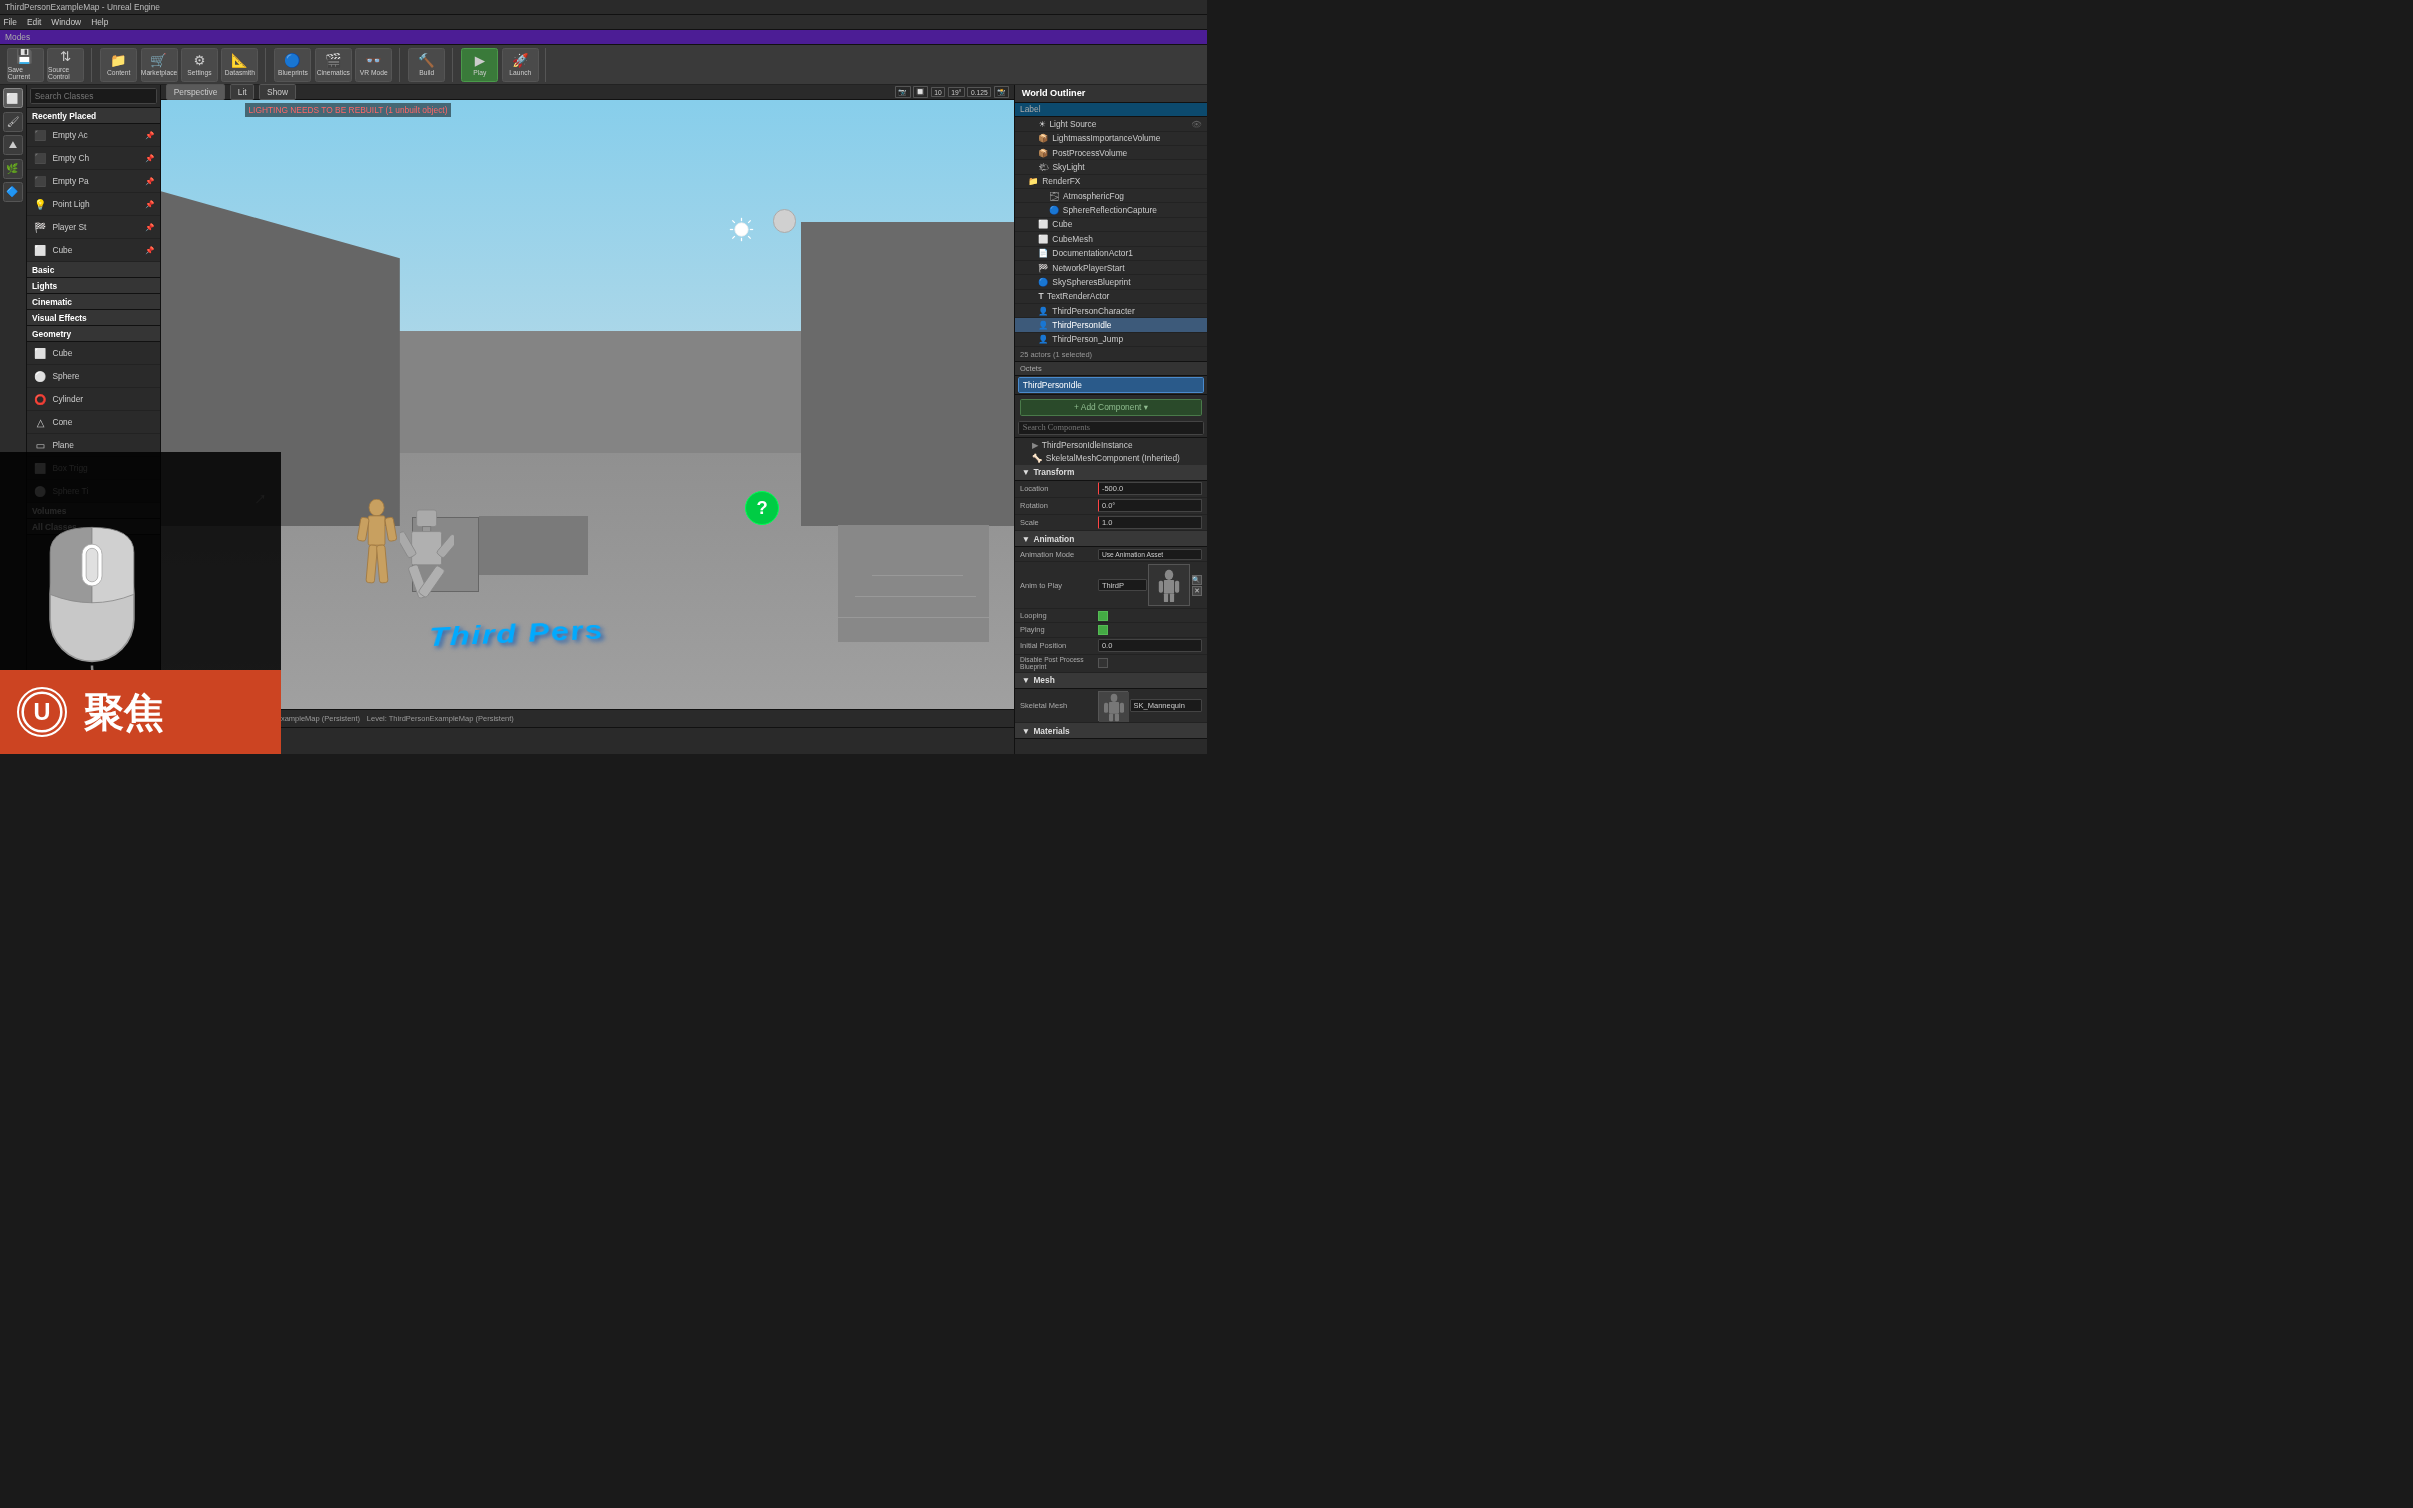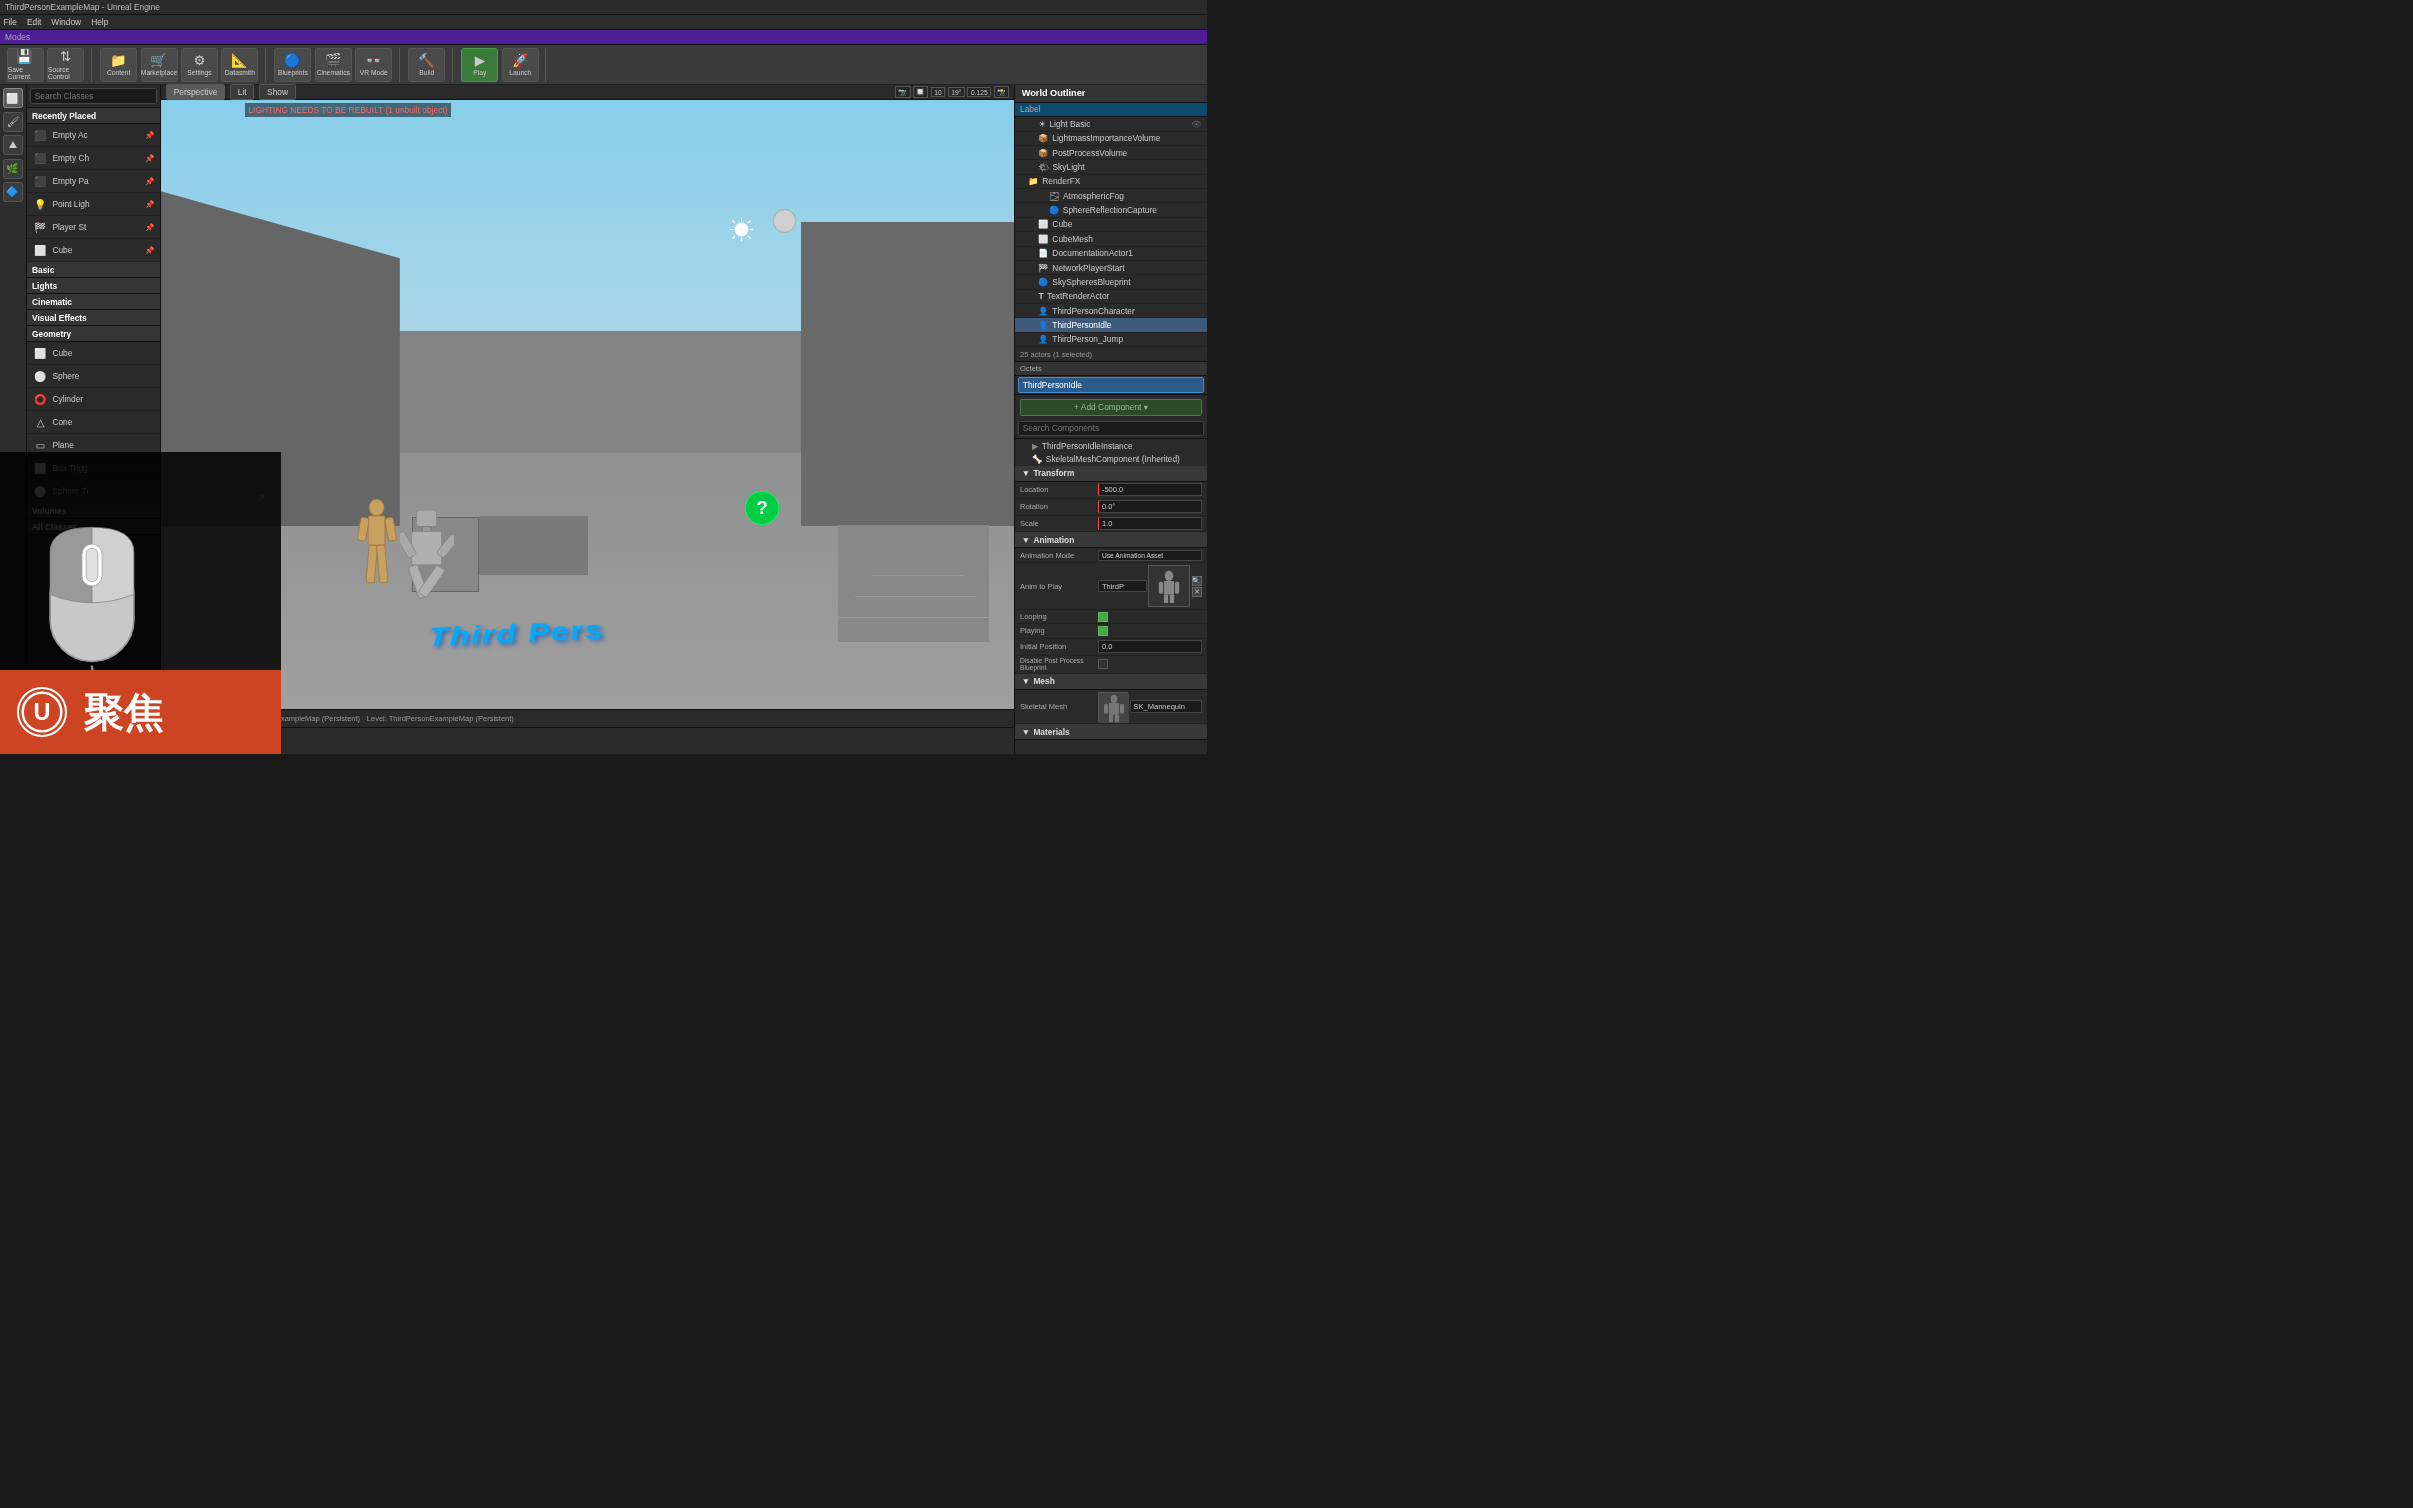--- a/index.html
+++ b/index.html
@@ -755,21 +755,21 @@
     <div id="right-panel-header">
       <span>World Outliner</span>
     </div>
 
     <div style="display:flex;align-items:center;padding:1.7px 5px;background:#0c4a6e;border-bottom:0.8px solid #111;font-size:8.4px;color:#aaa;">
       <span>Label</span>
     </div>
 
     <div class="outliner-item indented">
       <span>☀</span>
-      <span>Light Basic</span>
+      <span>Light Source</span>
       <span class="item-vis-icon">👁</span>
     </div>
     <div class="outliner-item indented">
       <span>📦</span>
       <span>LightmassImportanceVolume</span>
     </div>
     <div class="outliner-item indented">
       <span>📦</span>
       <span>PostProcessVolume</span>
     </div>
@@ -836,21 +836,21 @@
 
     <div style="padding:1.7px 3.4px;border-bottom:0.8px solid #111;">
       <input type="text" value="ThirdPersonIdle" style="width: 100%; background: rgb(42, 90, 138); border: 0.8px solid rgb(74, 138, 204); color: rgb(255, 255, 255); padding: 1.7px 3.4px; font-size: 8.4px; border-radius: 1.7px;">
     </div>
 
     <div class="add-component-btn">
       <span>+ Add Component ▾</span>
     </div>
 
     <div style="padding:1.7px 3.4px;border-bottom:0.8px solid #111;">
-      <input type="text" style="width: 100%; background: rgb(26, 26, 26); border: 0.8px solid rgb(68, 68, 68); color: rgb(204, 204, 204); padding: 1.7px 3.4px; font-size: 8.4px; border-radius: 1.7px;" placeholder="Search Components">
+      <input type="text" style="width: 100%; background: rgb(26, 26, 26); border: 0.8px solid rgb(68, 68, 68); color: rgb(204, 204, 204); padding: 1.7px 3.4px; font-size: 8.4px; border-radius: 1.7px; font-family: Liberation Serif, serif;" placeholder="Search Components">
     </div>
 
     <div class="component-item">
       <span style="color:#888;font-size:8.4px;">▶</span>
       <span>ThirdPersonIdleInstance</span>
     </div>
     <div class="component-item">
       <span style="color:#888;font-size:8.4px;">🦴</span>
       <span>SkeletalMeshComponent (Inherited)</span>
     </div>

